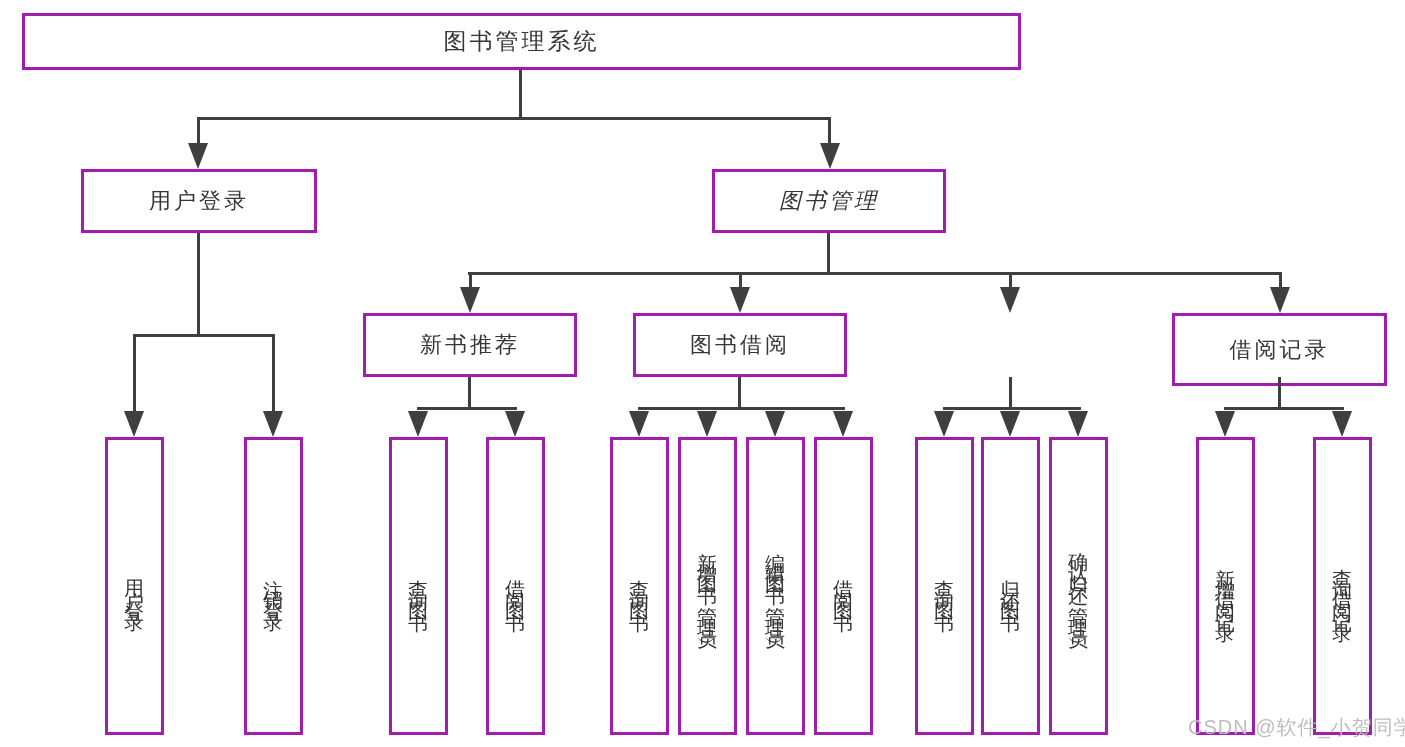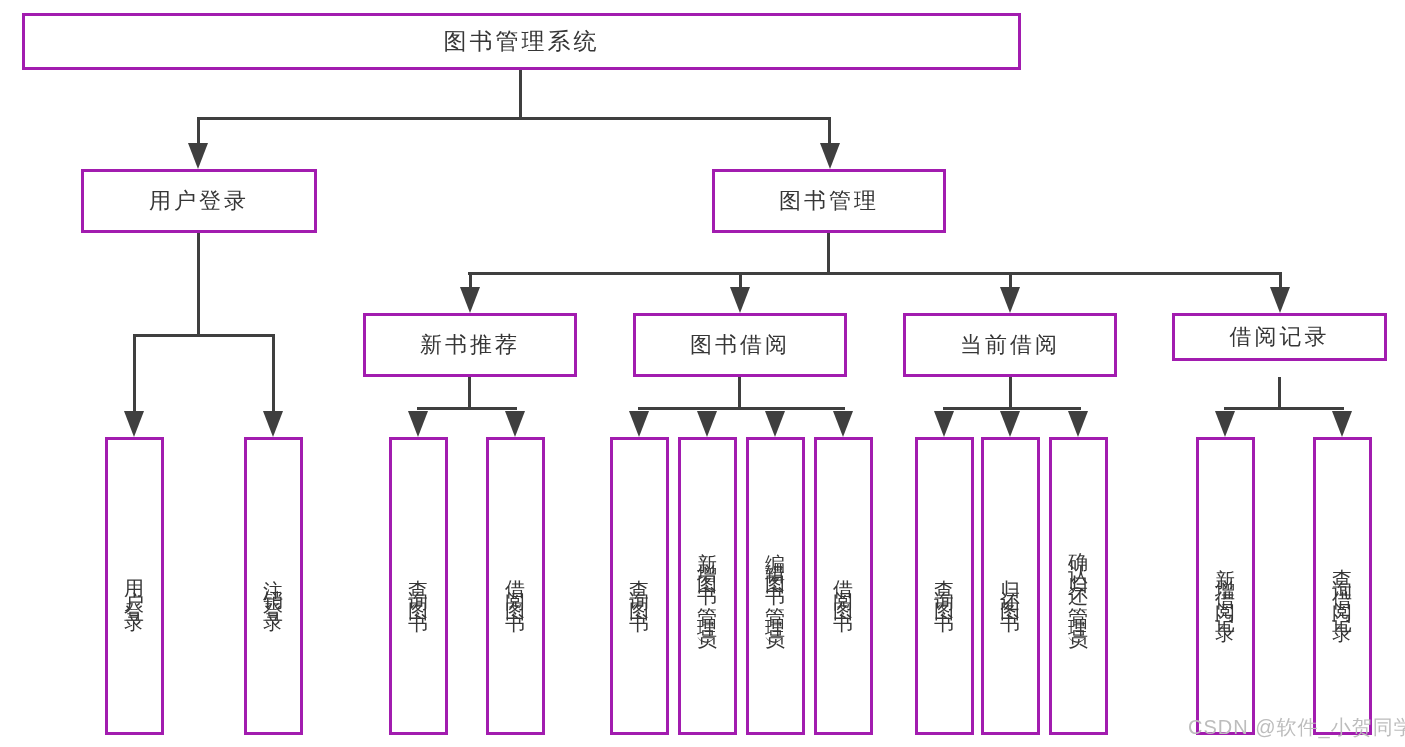--- a/index.html
+++ b/index.html
@@ -42,21 +42,21 @@
   <div class="vline" style="left:519px; top:70px; height:47px;"></div>
   <div class="hline" style="left:197px; top:117px; width:634px;"></div>
   <div class="vline" style="left:197px; top:117px; height:30px;"></div>
   <div class="arrow" style="left:188px; top:143px;"></div>
   <div class="vline" style="left:828px; top:117px; height:30px;"></div>
   <div class="arrow" style="left:820px; top:143px;"></div>
 
   <div class="box" style="left:81px; top:169px; width:236px; height:64px;">
     <span class="hlabel">用户登录</span>
   </div>
-  <div class="box" style="left:712px; top:169px; width:234px; height:64px;">
+  <div class="box" style="left:712px; top:169px; width:234px; height:64px;font-style:italic;">
     <span class="hlabel">图书管理</span>
   </div>
 
   <div class="vline" style="left:197px; top:233px; height:103px;"></div>
   <div class="hline" style="left:133px; top:334px; width:141px;"></div>
   <div class="vline" style="left:133px; top:334px; height:78px;"></div>
   <div class="arrow" style="left:124px; top:411px;"></div>
   <div class="vline" style="left:272px; top:334px; height:78px;"></div>
   <div class="arrow" style="left:263px; top:411px;"></div>
 
@@ -70,24 +70,21 @@
   <div class="arrow" style="left:1000px; top:287px;"></div>
   <div class="vline" style="left:1279px; top:272px; height:18px;"></div>
   <div class="arrow" style="left:1270px; top:287px;"></div>
 
   <div class="box" style="left:363px; top:313px; width:214px; height:64px;justify-content:center;">
     <span class="hlabel">新书推荐</span>
   </div>
   <div class="box" style="left:633px; top:313px; width:214px; height:64px;">
     <span class="hlabel">图书借阅</span>
   </div>
-  <div class="box" style="left:903px; top:313px; width:214px; height:64px;">
-    <span class="hlabel">当前借阅</span>
-  </div>
-  <div class="box" style="left:1172px; top:313px; width:215px; height:48px;">
+  <div class="box" style="left:1172px; top:313px; width:215px; height:73px;">
     <span class="hlabel">借阅记录</span>
   </div>
 
   <div class="vline" style="left:468px; top:377px; height:32px;"></div>
   <div class="hline" style="left:417px; top:407px; width:100px;"></div>
   <div class="arrow" style="left:408px; top:411px;"></div>
   <div class="arrow" style="left:505px; top:411px;"></div>
 
   <div class="vline" style="left:738px; top:377px; height:32px;"></div>
   <div class="hline" style="left:638px; top:407px; width:207px;"></div>

